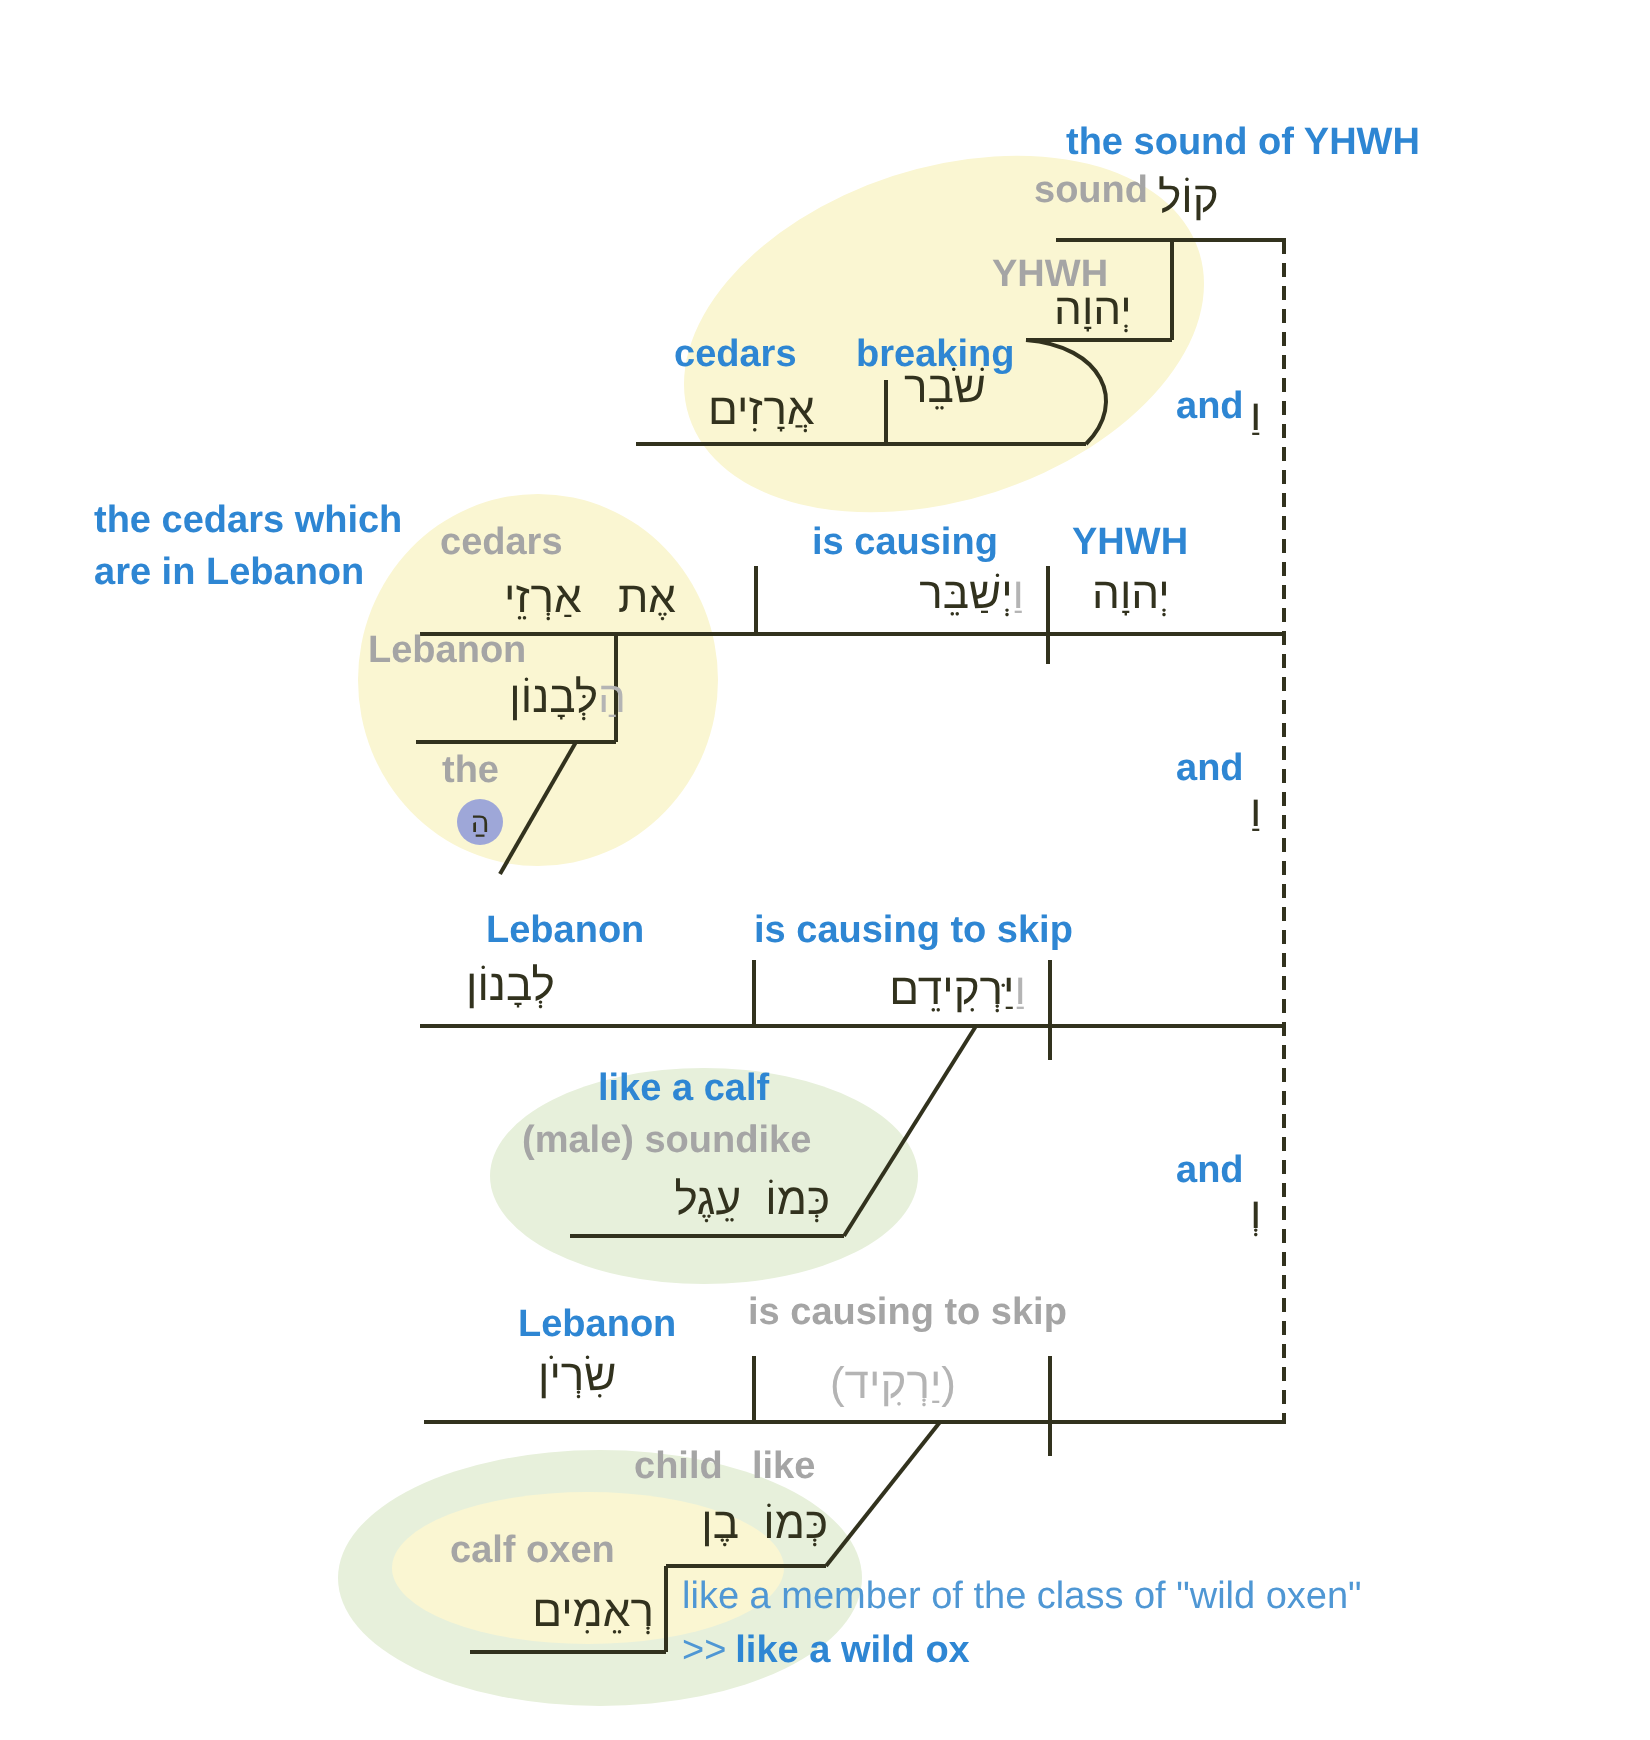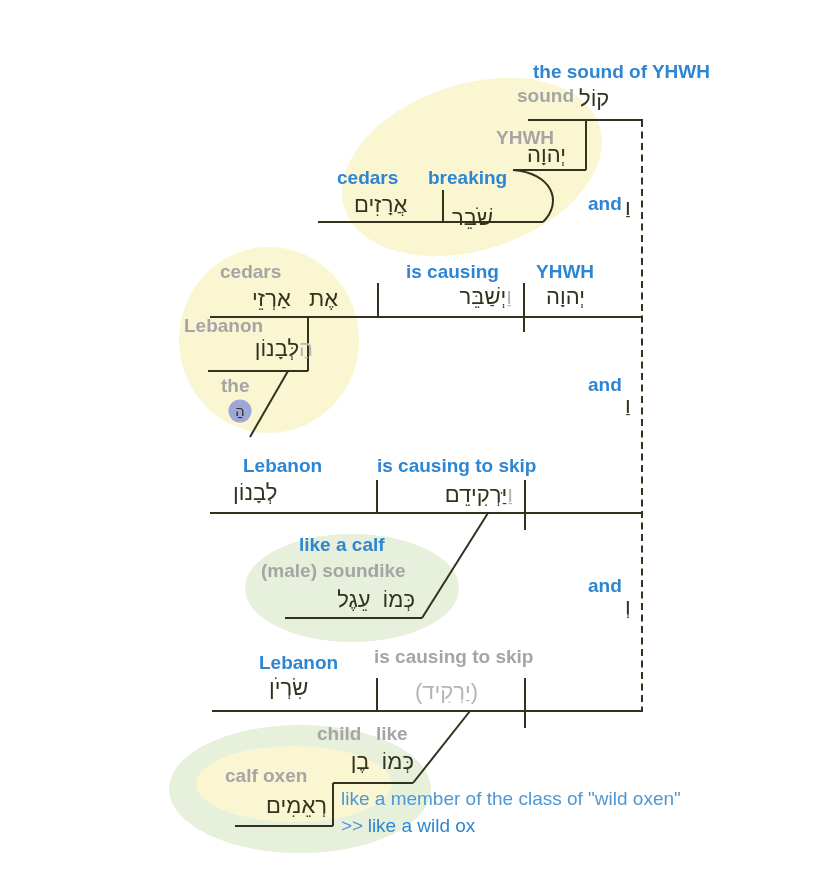--- a/index.html
+++ b/index.html
@@ -13,21 +13,21 @@
   
   .gl{font-size:19px;font-weight:bold;color:#a5a5a5;}
   
   .he{font-family:Liberation Sans, sans-serif;font-size:22px;color:#32321e;direction:rtl;line-height:1.25;}
   .he .muted,.he.muted{color:#b4b4b4;}
   .he.ws{word-spacing:12px;}
   .he.ws2{word-spacing:6px;}
   .he-sm{font-family:"DejaVu Sans",sans-serif;font-size:15px;color:#32321e;direction:rtl;}
   
   .note{font-size:19px;color:#4f97d4;}
-  .note-bold{font-size:19px;font-weight:normal;color:#2e86d3;}
+  .note-bold{font-size:19px;font-weight:bold;color:#2e86d3;}
 </style>
 </head>
 <body>
 
 <div class="canvas">
 
   <svg class="layer" width="825" height="870" viewBox="0 0 825 870">
 
     <ellipse cx="472" cy="167" rx="134" ry="83" transform="rotate(-18 472 167)" fill="#faf6d2"></ellipse>
     <ellipse cx="269" cy="340" rx="90" ry="93" fill="#faf6d2"></ellipse>
@@ -72,24 +72,26 @@
   </svg>
 
   <div class="txt tb" style="left:533px;top:59px">the sound of YHWH</div>
   <div class="txt gl" style="left:517px;top:85px">sound</div>
   <div class="txt he" style="left:579px;top:85px">קוֹל</div>
   <div class="txt gl" style="left:496px;top:127px">YHWH</div>
   <div class="txt he" style="left:527px;top:141px">יְהוָה</div>
   <div class="txt bl" style="left:337px;top:167px">cedars</div>
   <div class="txt bl" style="left:428px;top:167px">breaking</div>
   <div class="txt he" style="left:354px;top:191px">אֲרָזִים</div>
-  <div class="txt he" style="left:452px;top:204px">שֹׁבֵר</div>
+  <div class="txt he" style="left:452px;top:180px">שֹׁבֵר</div>
   <div class="txt bl" style="left:588px;top:193px">and</div>
   <div class="txt he" style="left:625px;top:194px">וַ</div>
 
+  <div class="txt tb" style="left:47px;top:248px">the cedars which</div>
+  <div class="txt tb" style="left:47px;top:274px">are in Lebanon</div>
   <div class="txt gl" style="left:220px;top:261px">cedars</div>
   <div class="txt he ws" style="right:487px;top:285px">אֶת אַרְזֵי</div>
   <div class="txt bl" style="left:406px;top:261px">is causing</div>
   <div class="txt he" style="right:313px;top:283px"><span class="muted">וַ</span><span>יְשַׁבֵּר</span></div>
   <div class="txt bl" style="left:536px;top:261px">YHWH</div>
   <div class="txt he" style="left:546px;top:283px">יְהוָה</div>
   <div class="txt gl" style="left:184px;top:315px">Lebanon</div>
   <div class="txt he" style="right:512px;top:335px"><span class="muted">הַ</span><span>לְּבָנוֹן</span></div>
   <div class="txt gl" style="left:221px;top:375px">the</div>
   <div class="txt he-sm" style="left:230px;top:402px;width:20px;text-align:center">הַ</div>

